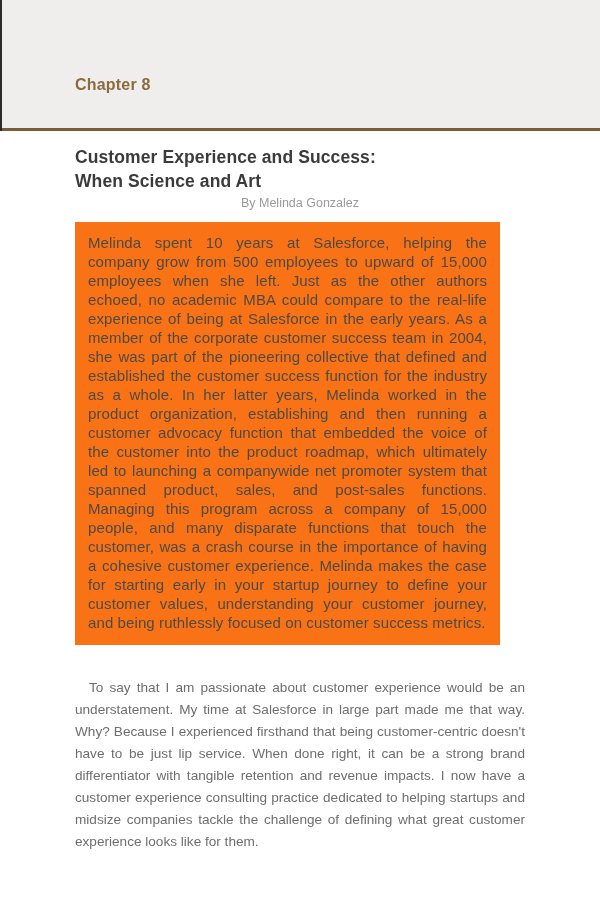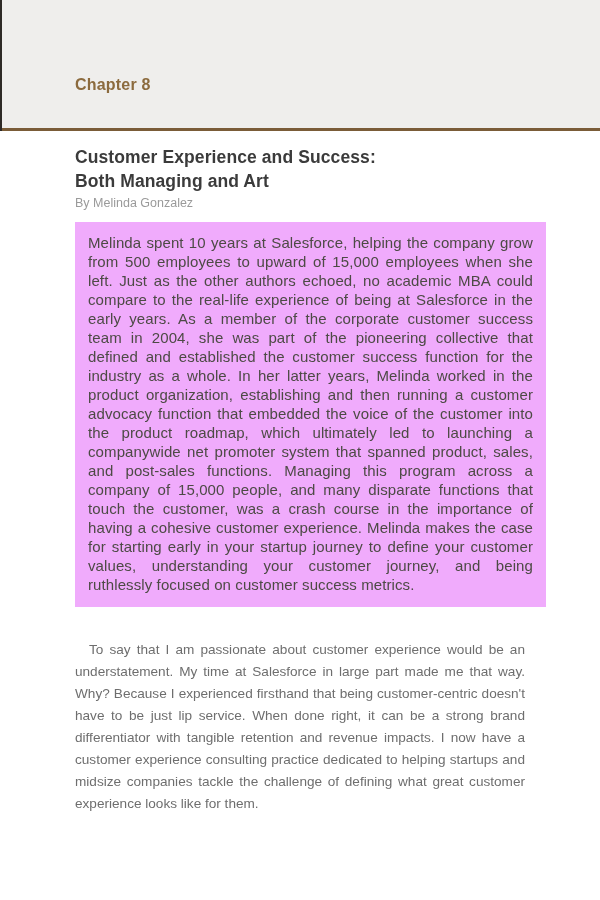--- a/index.html
+++ b/index.html
@@ -53,26 +53,27 @@
     font-size: 17.5px;
     font-weight: 700;
     line-height: 24px;
     color: #3b3b3b;
     letter-spacing: 0.1px;
   }
   .byline {
     margin-top: 3px;
     font-size: 12.5px;
     color: #9a9a9a;
+    text-align: center;
   }
   .intro-highlight-box {
     margin-top: 12px;
-    width: 471px;
+    width: 425px;
     box-sizing: border-box;
-    background: #f0abfc;
+    background: #f97316;
     padding: 11px 13px 13px 13px;
   }
   .intro-box-text {
     font-size: 15px;
     line-height: 19px;
     color: #4d4a45;
     text-align: justify;
     letter-spacing: 0.1px;
   }
   .body-paragraph {
@@ -91,21 +92,21 @@
 <div class="page-left-edge"></div>
 
 <div class="chapter-header">
   <div class="chapter-label">Chapter 8</div>
 </div>
 
 <div class="content">
 
   <div class="chapter-title">
     <div>Customer Experience and Success:</div>
-    <div>Both Managing and Art</div>
+    <div>When Science and Art</div>
   </div>
 
   <div class="byline">By Melinda Gonzalez</div>
 
   <div class="intro-highlight-box">
     <div class="intro-box-text">Melinda spent 10 years at Salesforce, helping the company grow from 500 employees to upward of 15,000 employees when she left. Just as the other authors echoed, no academic MBA could compare to the real-life experience of being at Salesforce in the early years. As a member of the corporate customer success team in 2004, she was part of the pioneering collective that defined and established the customer success function for the industry as a whole. In her latter years, Melinda worked in the product organization, establishing and then running a customer advocacy function that embedded the voice of the customer into the product roadmap, which ultimately led to launching a companywide net promoter system that spanned product, sales, and post-sales functions. Managing this program across a company of 15,000 people, and many disparate functions that touch the customer, was a crash course in the importance of having a cohesive customer experience. Melinda makes the case for starting early in your startup journey to define your customer values, understanding your customer journey, and being ruthlessly focused on customer success metrics.</div>
   </div>
 
   <div class="body-paragraph">To say that I am passionate about customer experience would be an understatement. My time at Salesforce in large part made me that way. Why? Because I experienced firsthand that being customer-centric doesn't have to be just lip service. When done right, it can be a strong brand differentiator with tangible retention and revenue impacts. I now have a customer experience consulting practice dedicated to helping startups and midsize companies tackle the challenge of defining what great customer experience looks like for them.</div>
 

